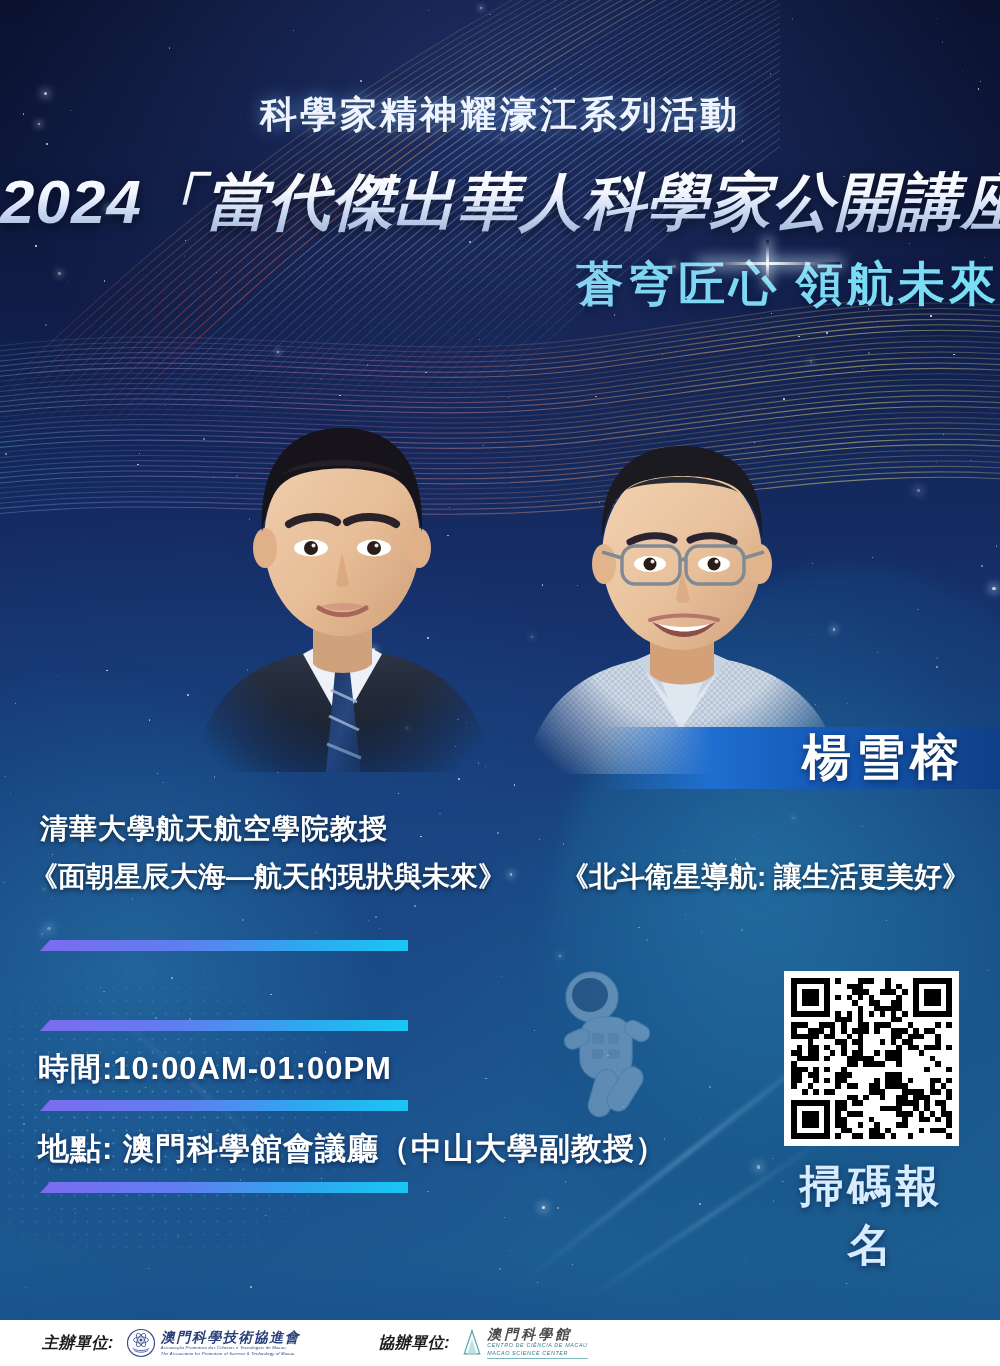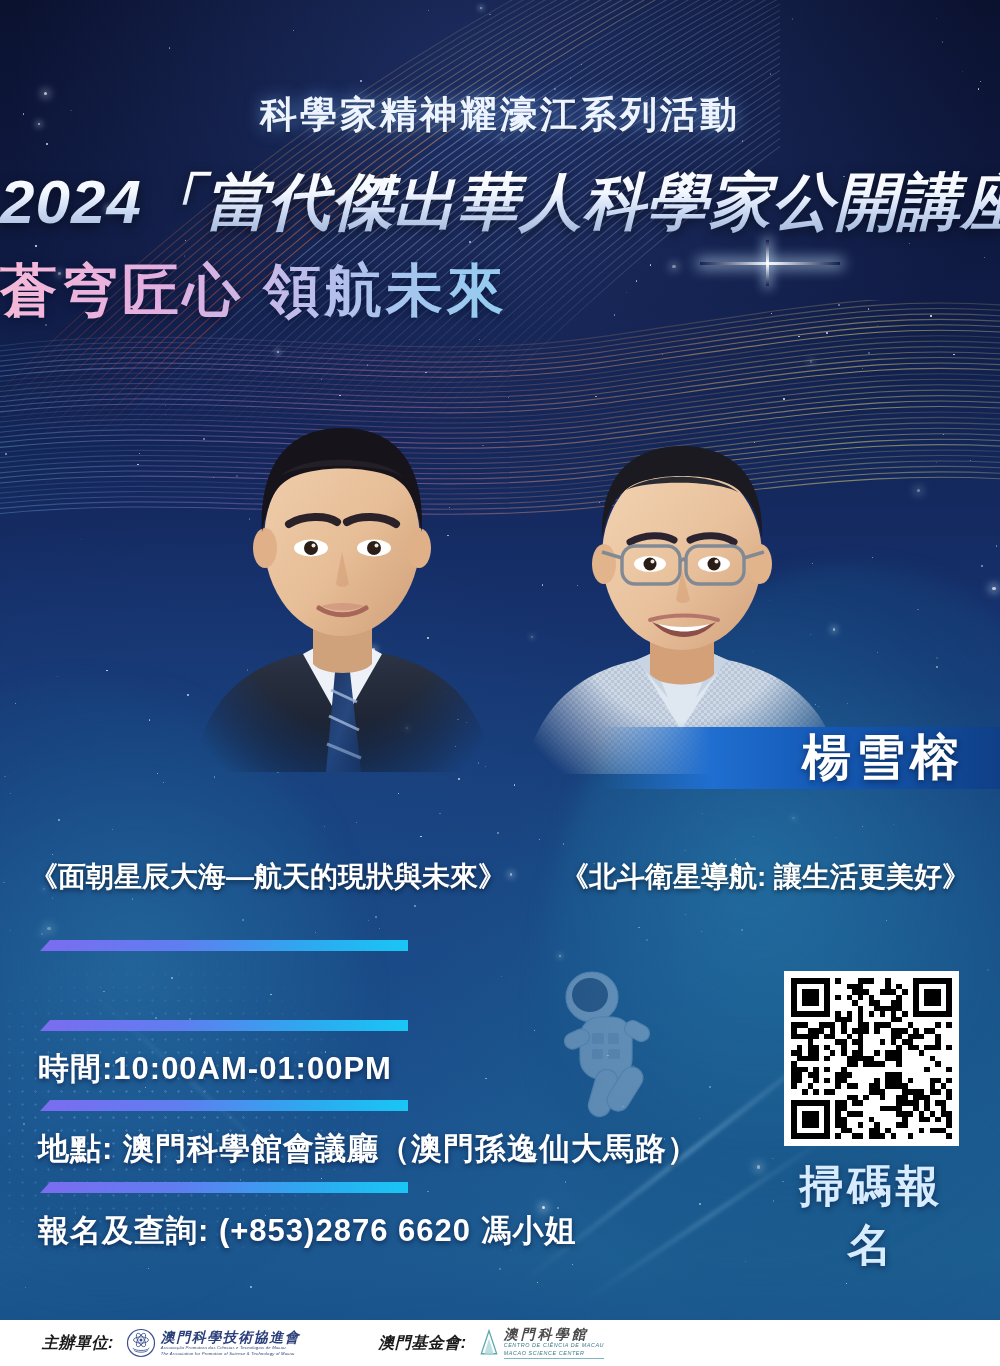--- a/index.html
+++ b/index.html
@@ -60,27 +60,28 @@
     position:absolute;top:160px;left:0;width:100%;text-align:center;
     font-size:62px;font-weight:700;letter-spacing:1px;
     font-style:italic;
     background:linear-gradient(180deg,#ffffff 0%,#f3f7ff 38%,#c9d8f2 62%,#93a9cf 100%);
     -webkit-background-clip:text;background-clip:text;color:transparent;
     -webkit-text-fill-color:transparent;
     filter:drop-shadow(0 3px 6px rgba(0,0,0,.55));
     white-space:nowrap;
   }
   .subtitle{
-    position:absolute;top:253px;left:0;width:100%;text-align:left;
-    font-size:57px;font-weight:700;letter-spacing:4px;
+    position:absolute;top:253px;left:0;width:100%;text-align:right;
+    font-size:47px;font-weight:700;letter-spacing:4px;
     background:linear-gradient(95deg,#f6b9d6 0%,#e3aee0 16%,#a9c3ee 38%,#7fd4f2 62%,#77e0f5 100%);
     -webkit-background-clip:text;background-clip:text;color:transparent;
     -webkit-text-fill-color:transparent;
     filter:drop-shadow(0 2px 5px rgba(0,10,40,.6));
     white-space:nowrap;
+    font-family:Liberation Serif, serif;
   }
   .flare{position:absolute;left:700px;top:262px;width:140px;height:3px;
     background:linear-gradient(90deg,rgba(255,255,255,0),#fff,rgba(255,255,255,0));
     box-shadow:0 0 14px 3px rgba(200,230,255,.7);}
   .flare:after{content:"";position:absolute;left:66px;top:-22px;width:3px;height:46px;
     background:linear-gradient(180deg,rgba(255,255,255,0),#fff,rgba(255,255,255,0));
     box-shadow:0 0 12px 2px rgba(200,230,255,.7);}
 
   
   .photo{position:absolute;overflow:hidden;}
@@ -662,20 +663,21 @@
         <path d="M140 226 C155 236 178 236 192 226 C176 230 156 230 140 226 Z" fill="#fff"></path>
         <path d="M132 222 C152 216 180 216 200 222" stroke="#b5756a" stroke-width="4" fill="none" stroke-linecap="round"></path>
       </g>
     </svg>
   </div>
 
   <div class="plate plate2">
     <span>楊雪榕</span>
   </div>
 
+  <div class="role role1">清華大學航天航空學院教授</div>
   <div class="talk talk2">《北斗衛星導航: 讓生活更美好》</div>
   <div class="talk talk1">《面朝星辰大海—航天的現狀與未來》</div>
 
   <svg class="astro" viewBox="0 0 160 170">
     <g fill="#cfe0f2" opacity=".9" stroke="#a8c4e0" stroke-width="1.2">
       <ellipse cx="52" cy="32" rx="26" ry="25"></ellipse>
       <rect x="40" y="52" width="52" height="62" rx="20"></rect>
       <rect x="24" y="66" width="26" height="16" rx="8" transform="rotate(-24 37 74)"></rect>
       <rect x="84" y="58" width="26" height="16" rx="8" transform="rotate(28 97 66)"></rect>
       <rect x="52" y="104" width="22" height="48" rx="11" transform="rotate(16 63 128)"></rect>
@@ -689,24 +691,23 @@
       <rect x="68" y="84" width="12" height="10" rx="2"></rect>
     </g>
   </svg>
 
   <div class="infobar" style="top:940px;"></div>
 
   <div class="infobar" style="top:1020px;"></div>
   <div class="infotext" style="top:1048px;">時間:10:00AM-01:00PM</div>
 
   <div class="infobar" style="top:1100px;"></div>
-  <div class="infotext" style="top:1128px;">地點: 澳門科學館會議廳（澳門孫逸仙大馬路）</div>
+  <div class="infotext" style="top:1128px;">地點: 澳門科學館會議廳（中山大學副教授）</div>
 
   <div class="infobar" style="top:1182px;"></div>
-  <div class="infotext" style="top:1210px;">報名及查詢: (+853)2876  6620 馮小姐</div>
 
   <div class="qrbox">
     <svg viewBox="0 0 29 29" shape-rendering="crispEdges">
       <rect width="29" height="29" fill="#fff"></rect>
       <g id="qrmods" fill="#000">
           <rect x="0" y="0" width="1" height="1"></rect>
           <rect x="1" y="0" width="1" height="1"></rect>
           <rect x="2" y="0" width="1" height="1"></rect>
           <rect x="3" y="0" width="1" height="1"></rect>
           <rect x="4" y="0" width="1" height="1"></rect>
@@ -1111,21 +1112,21 @@
         </svg>
         <div class="txt">
           <div class="cn c-msta">澳門科學技術協進會</div>
           <div class="en c-msta">Associação Promotora das Ciências e Tecnologias de Macau</div>
           <div class="en c-msta">The Association for Promotion of Science &amp; Technology of Macau</div>
         </div>
       </div>
     </div>
 
     <div class="fgroup" style="margin-left:78px;">
-      <span class="flabel">澳門基金會:</span>
+      <span class="flabel">協辦單位:</span>
       <div class="flogo">
         <svg class="mark" width="20" height="28" viewBox="0 0 26 36">
           <path d="M13 2 L23 32 L3 32 Z" fill="none" stroke="#5fa8ae" stroke-width="1.7"></path>
           <path d="M13 12 L19 32 L7 32 Z" fill="#bfe0e2"></path>
         </svg>
         <div class="txt">
           <div class="cn c-msc" style="letter-spacing:3px;">澳門科學館</div>
           <div class="en2">CENTRO DE CIÊNCIA DE MACAU</div>
           <div class="en2">MACAO SCIENCE CENTER</div>
           <div class="rule"></div>

